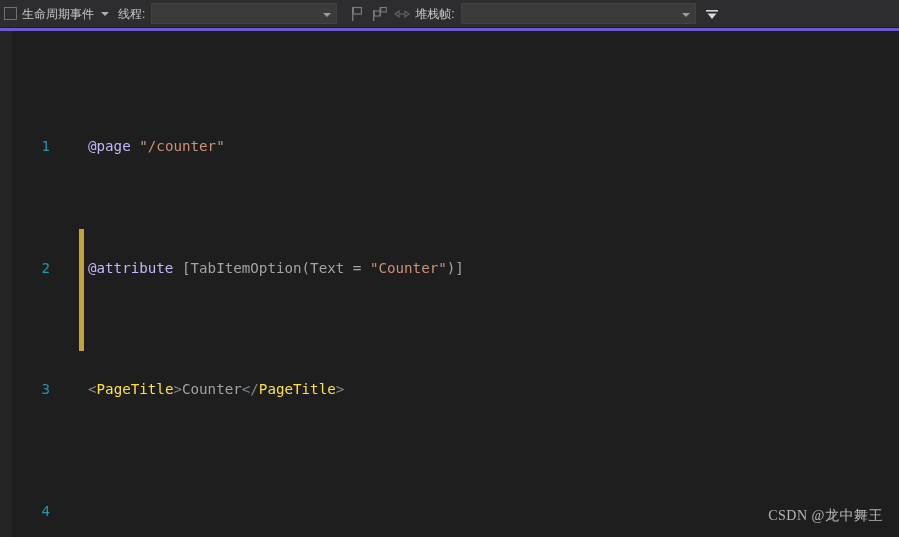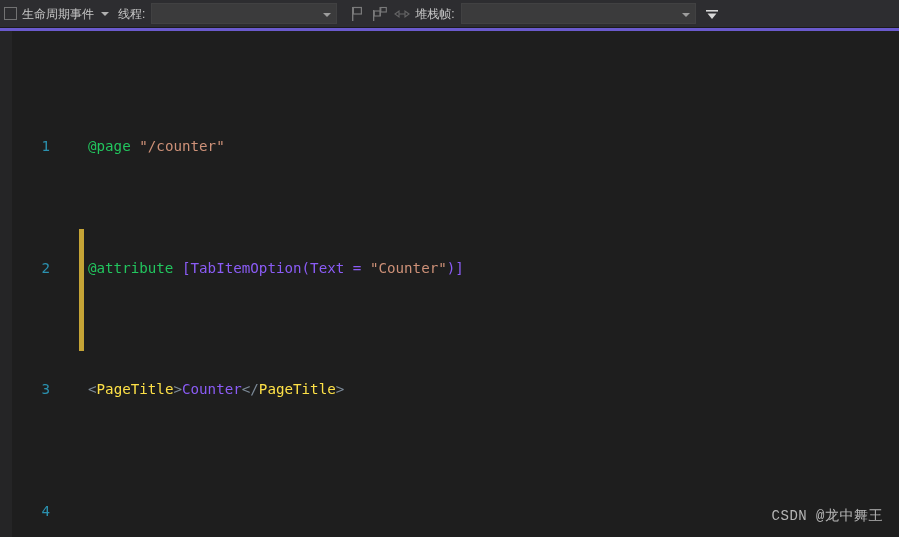--- a/index.html
+++ b/index.html
@@ -121,34 +121,34 @@
 
   
   .chg {
     position: absolute;
     left: 79px;
     width: 5px;
     background: #c5a436;
   }
 
   
-  .razor    { color: #22c55e; }
+  .razor    { color: #c4b5fd; }
   .brack    { color: #7d8b99; }
   .str      { color: #ce9178; }
-  .plain    { color: #8b5cf6; }
+  .plain    { color: #a3a3a3; }
   .type     { color: #fde047; }
 
   
   #watermark {
     position: absolute;
     right: 16px; bottom: 12px;
     color: #cfcfcf;
     font-size: 14px;
     opacity: .85;
-    font-family: Liberation Mono, monospace;
+    font-family: Liberation Serif, serif;
     letter-spacing: .5px;
   }
 </style>
 </head>
 <body>
 
 <div id="toolbar">
   <div class="tb-icon-sq"></div>
 
   <div class="tb-label">生命周期事件</div>

